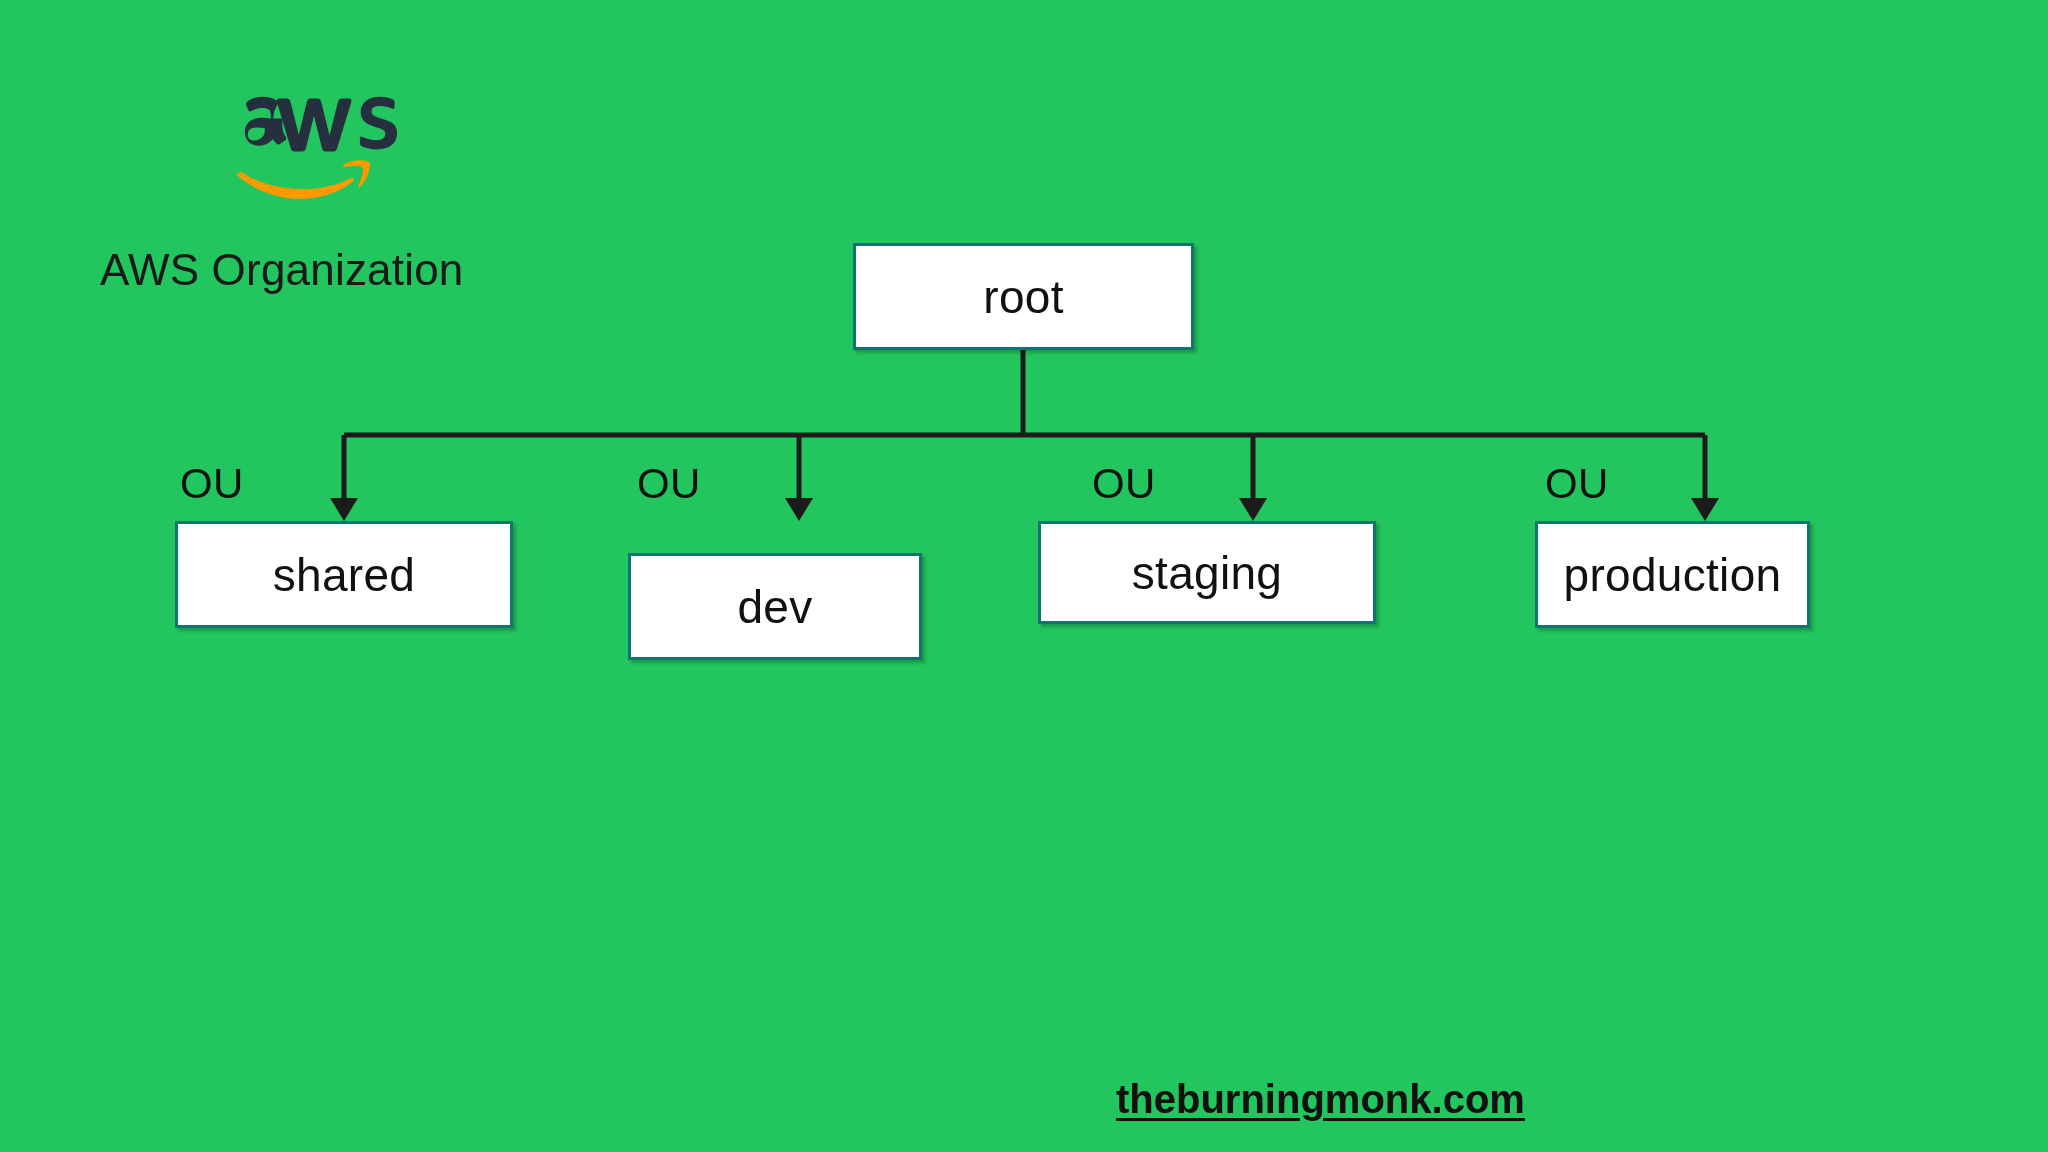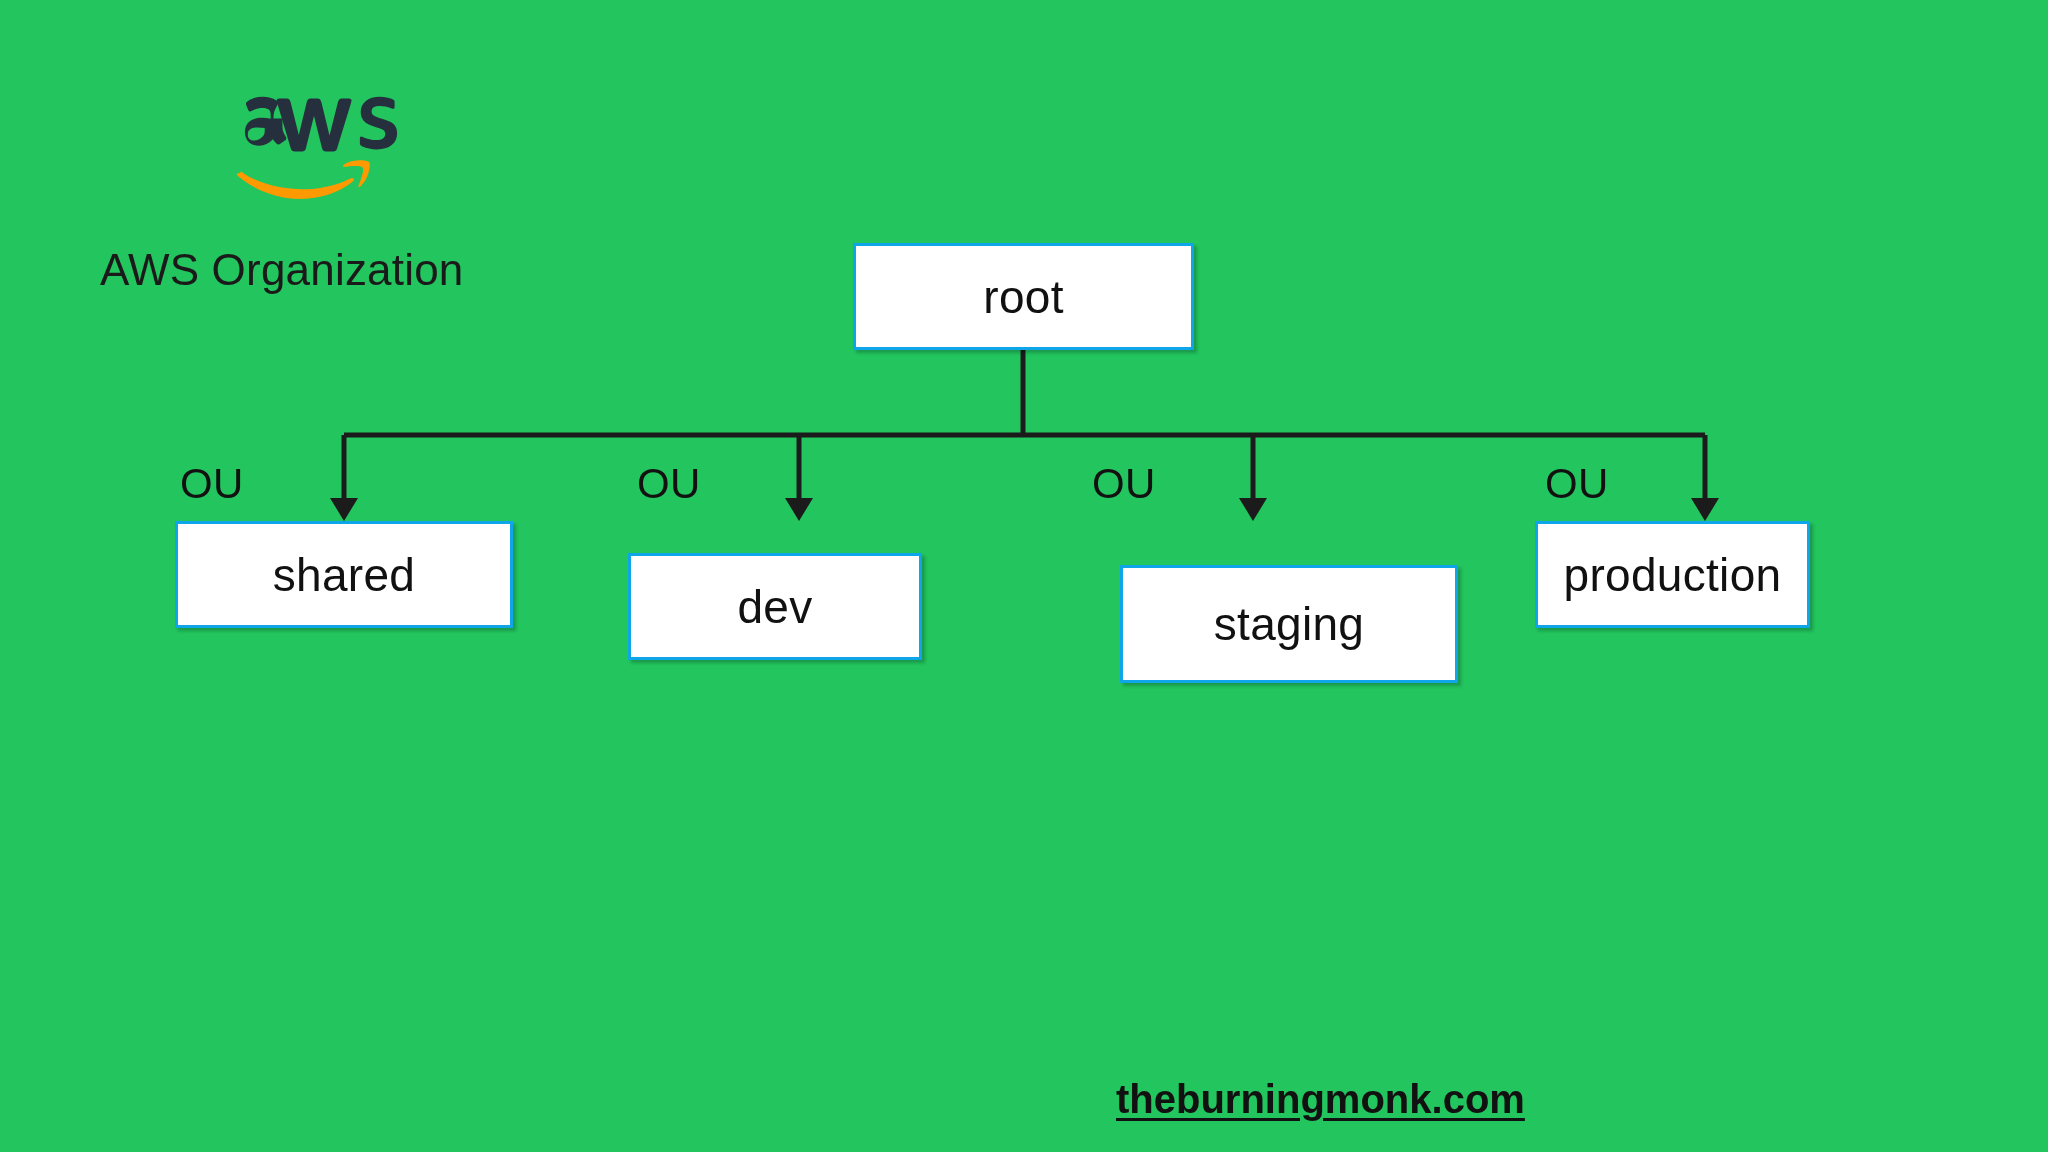--- a/index.html
+++ b/index.html
@@ -48,42 +48,42 @@
     width: 2048px;
     height: 1152px;
     pointer-events: none;
   }
 
   
   .node-box {
     position: absolute;
     box-sizing: border-box;
     background: #ffffff;
-    border: 3px solid #0ea5e9;
+    border: 3px solid #0f766e;
     display: flex;
     align-items: center;
     justify-content: center;
     box-shadow: 3px 3px 3px rgba(0,0,0,0.22);
   }
   .node-label {
     font-size: 46px;
     font-weight: 400;
     color: #111111;
     letter-spacing: 0.3px;
     white-space: nowrap;
   }
   #node-root {
     left: 853px;
     top: 243px;
     width: 341px;
     height: 107px;
   }
   #node-shared   { left: 175px;  top: 521px; width: 338px; height: 107px; }
   #node-dev      { left: 628px;  top: 521px; width: 294px; height: 107px; margin-top: 32px; }
-  #node-staging  { left: 1120px; top: 521px; width: 338px; height: 118px; margin-top: 44px; }
+  #node-staging  { left: 1038px; top: 521px; width: 338px; height: 103px; }
   #node-production { left: 1535px; top: 521px; width: 275px; height: 107px; }
 
   
   .ou-tag {
     position: absolute;
     font-size: 42px;
     font-weight: 400;
     color: #111111;
     letter-spacing: 0.3px;
     white-space: nowrap;

